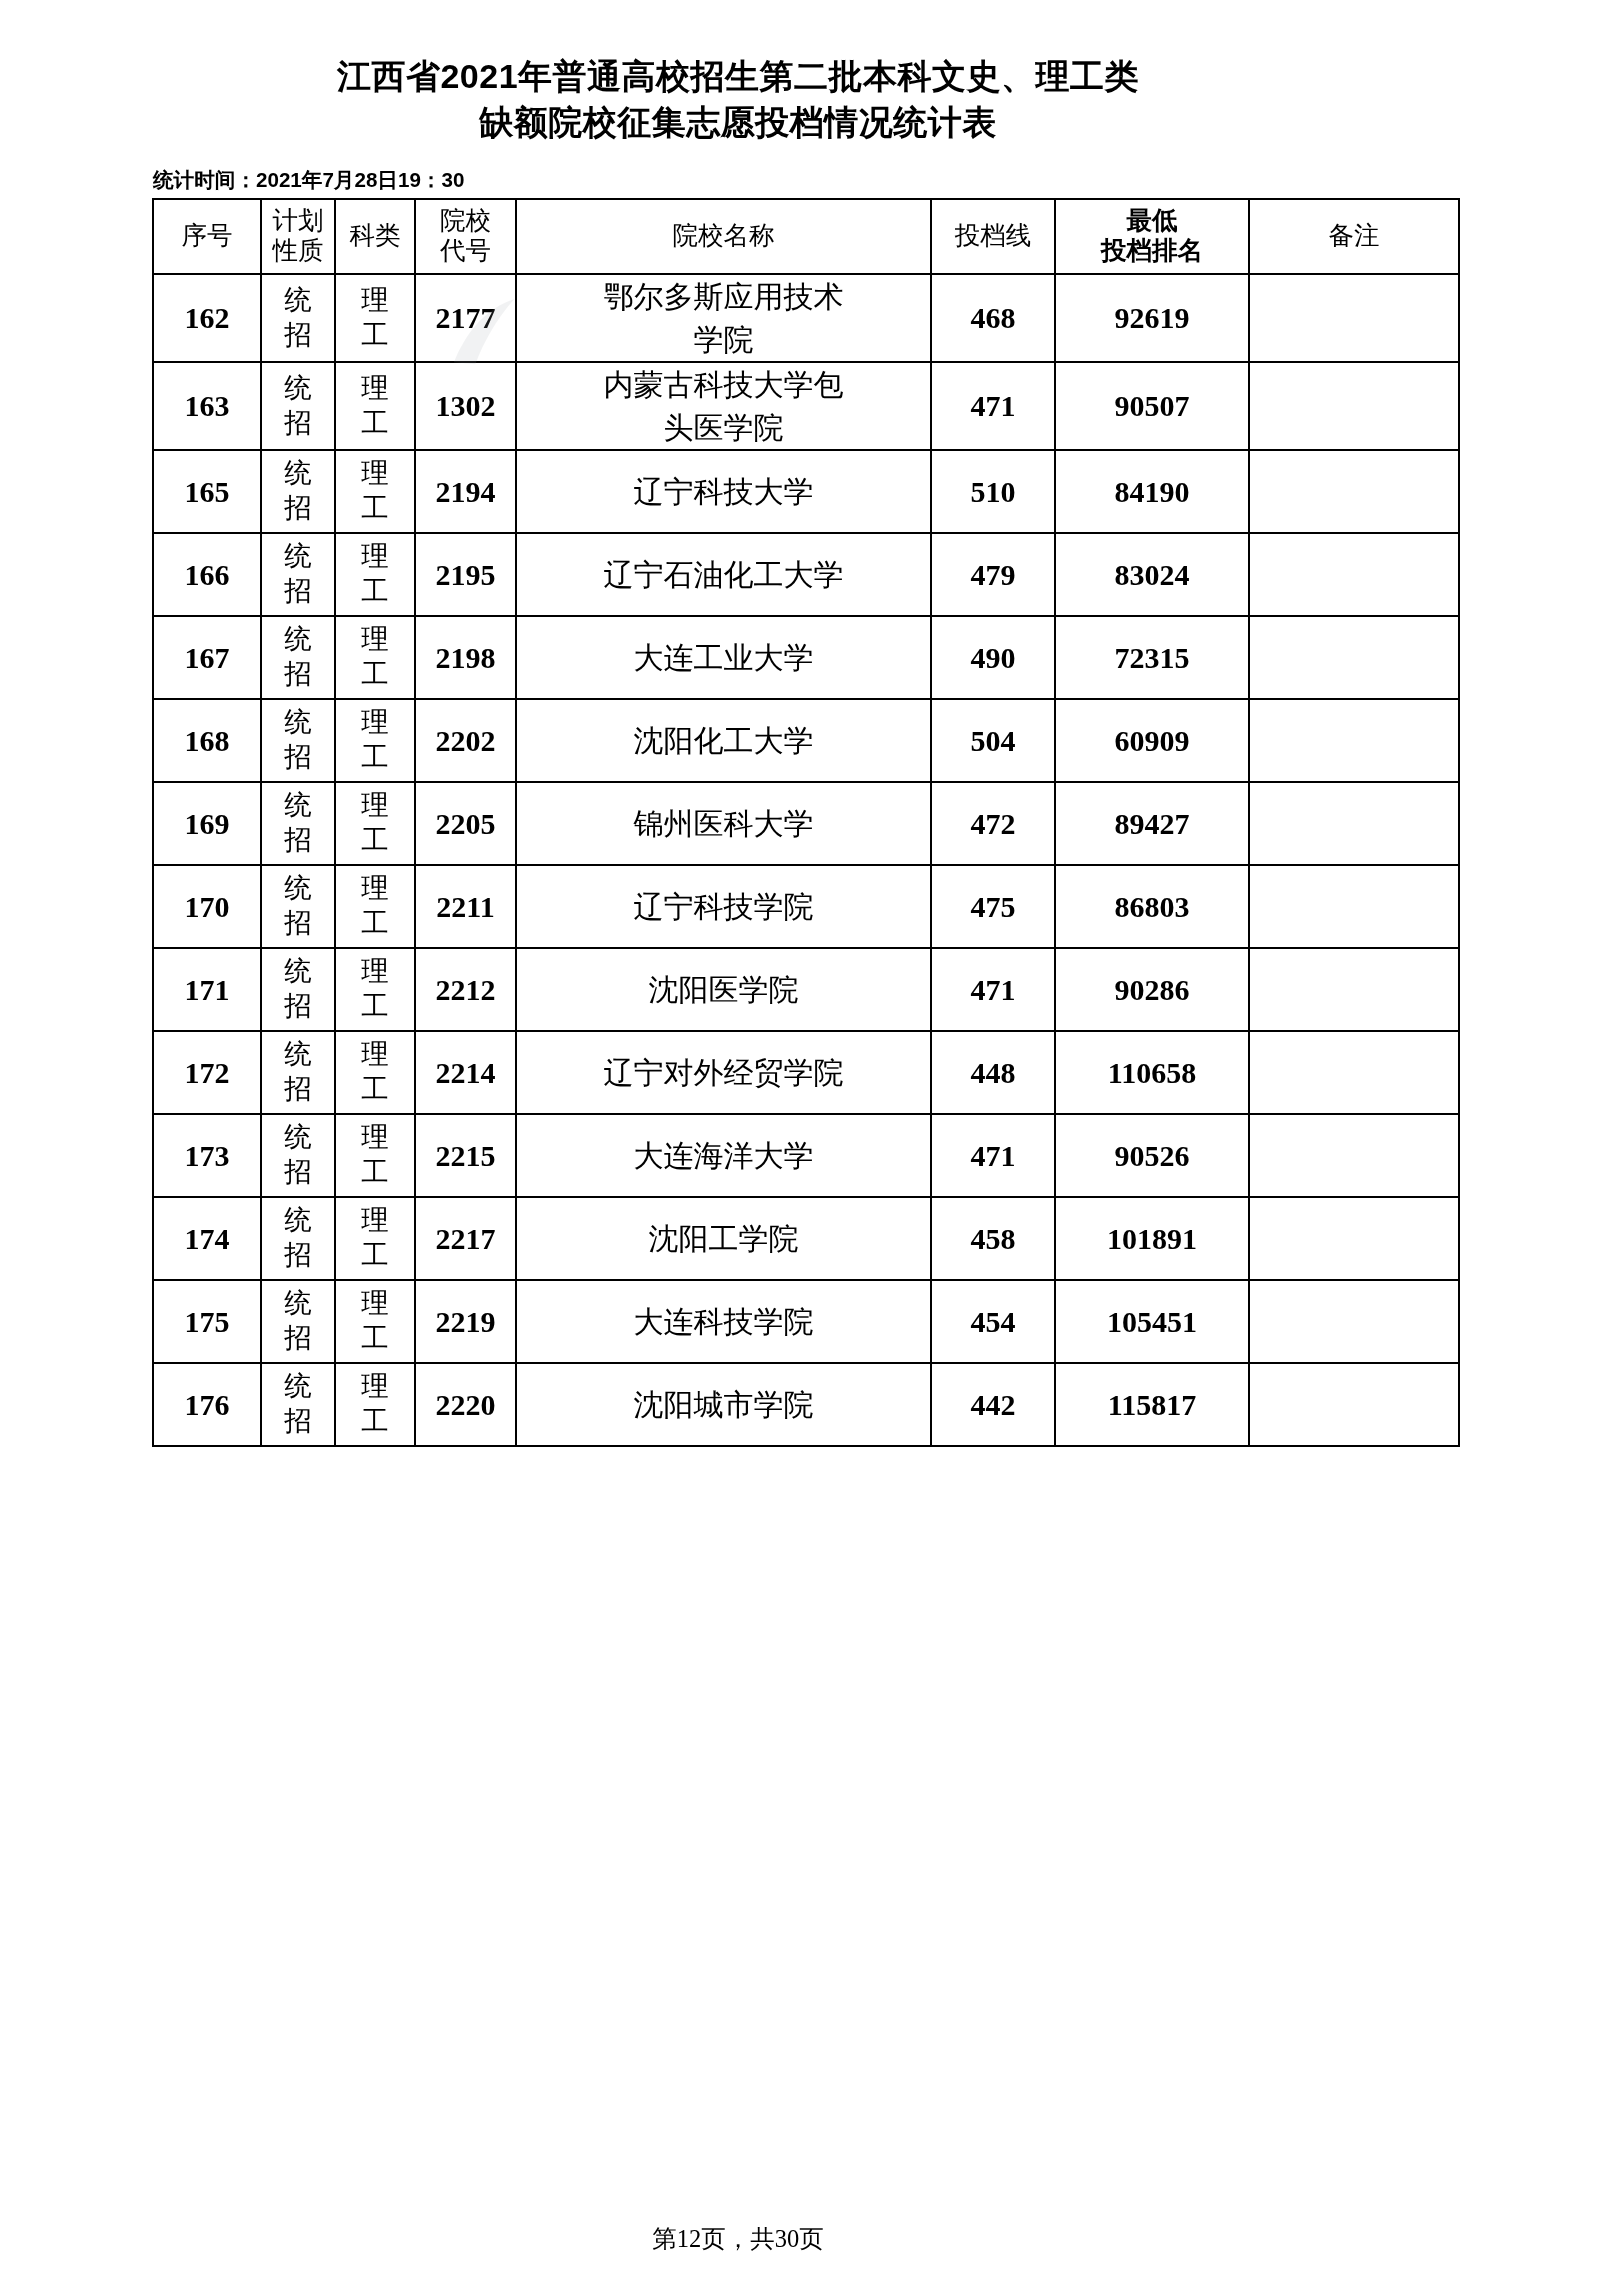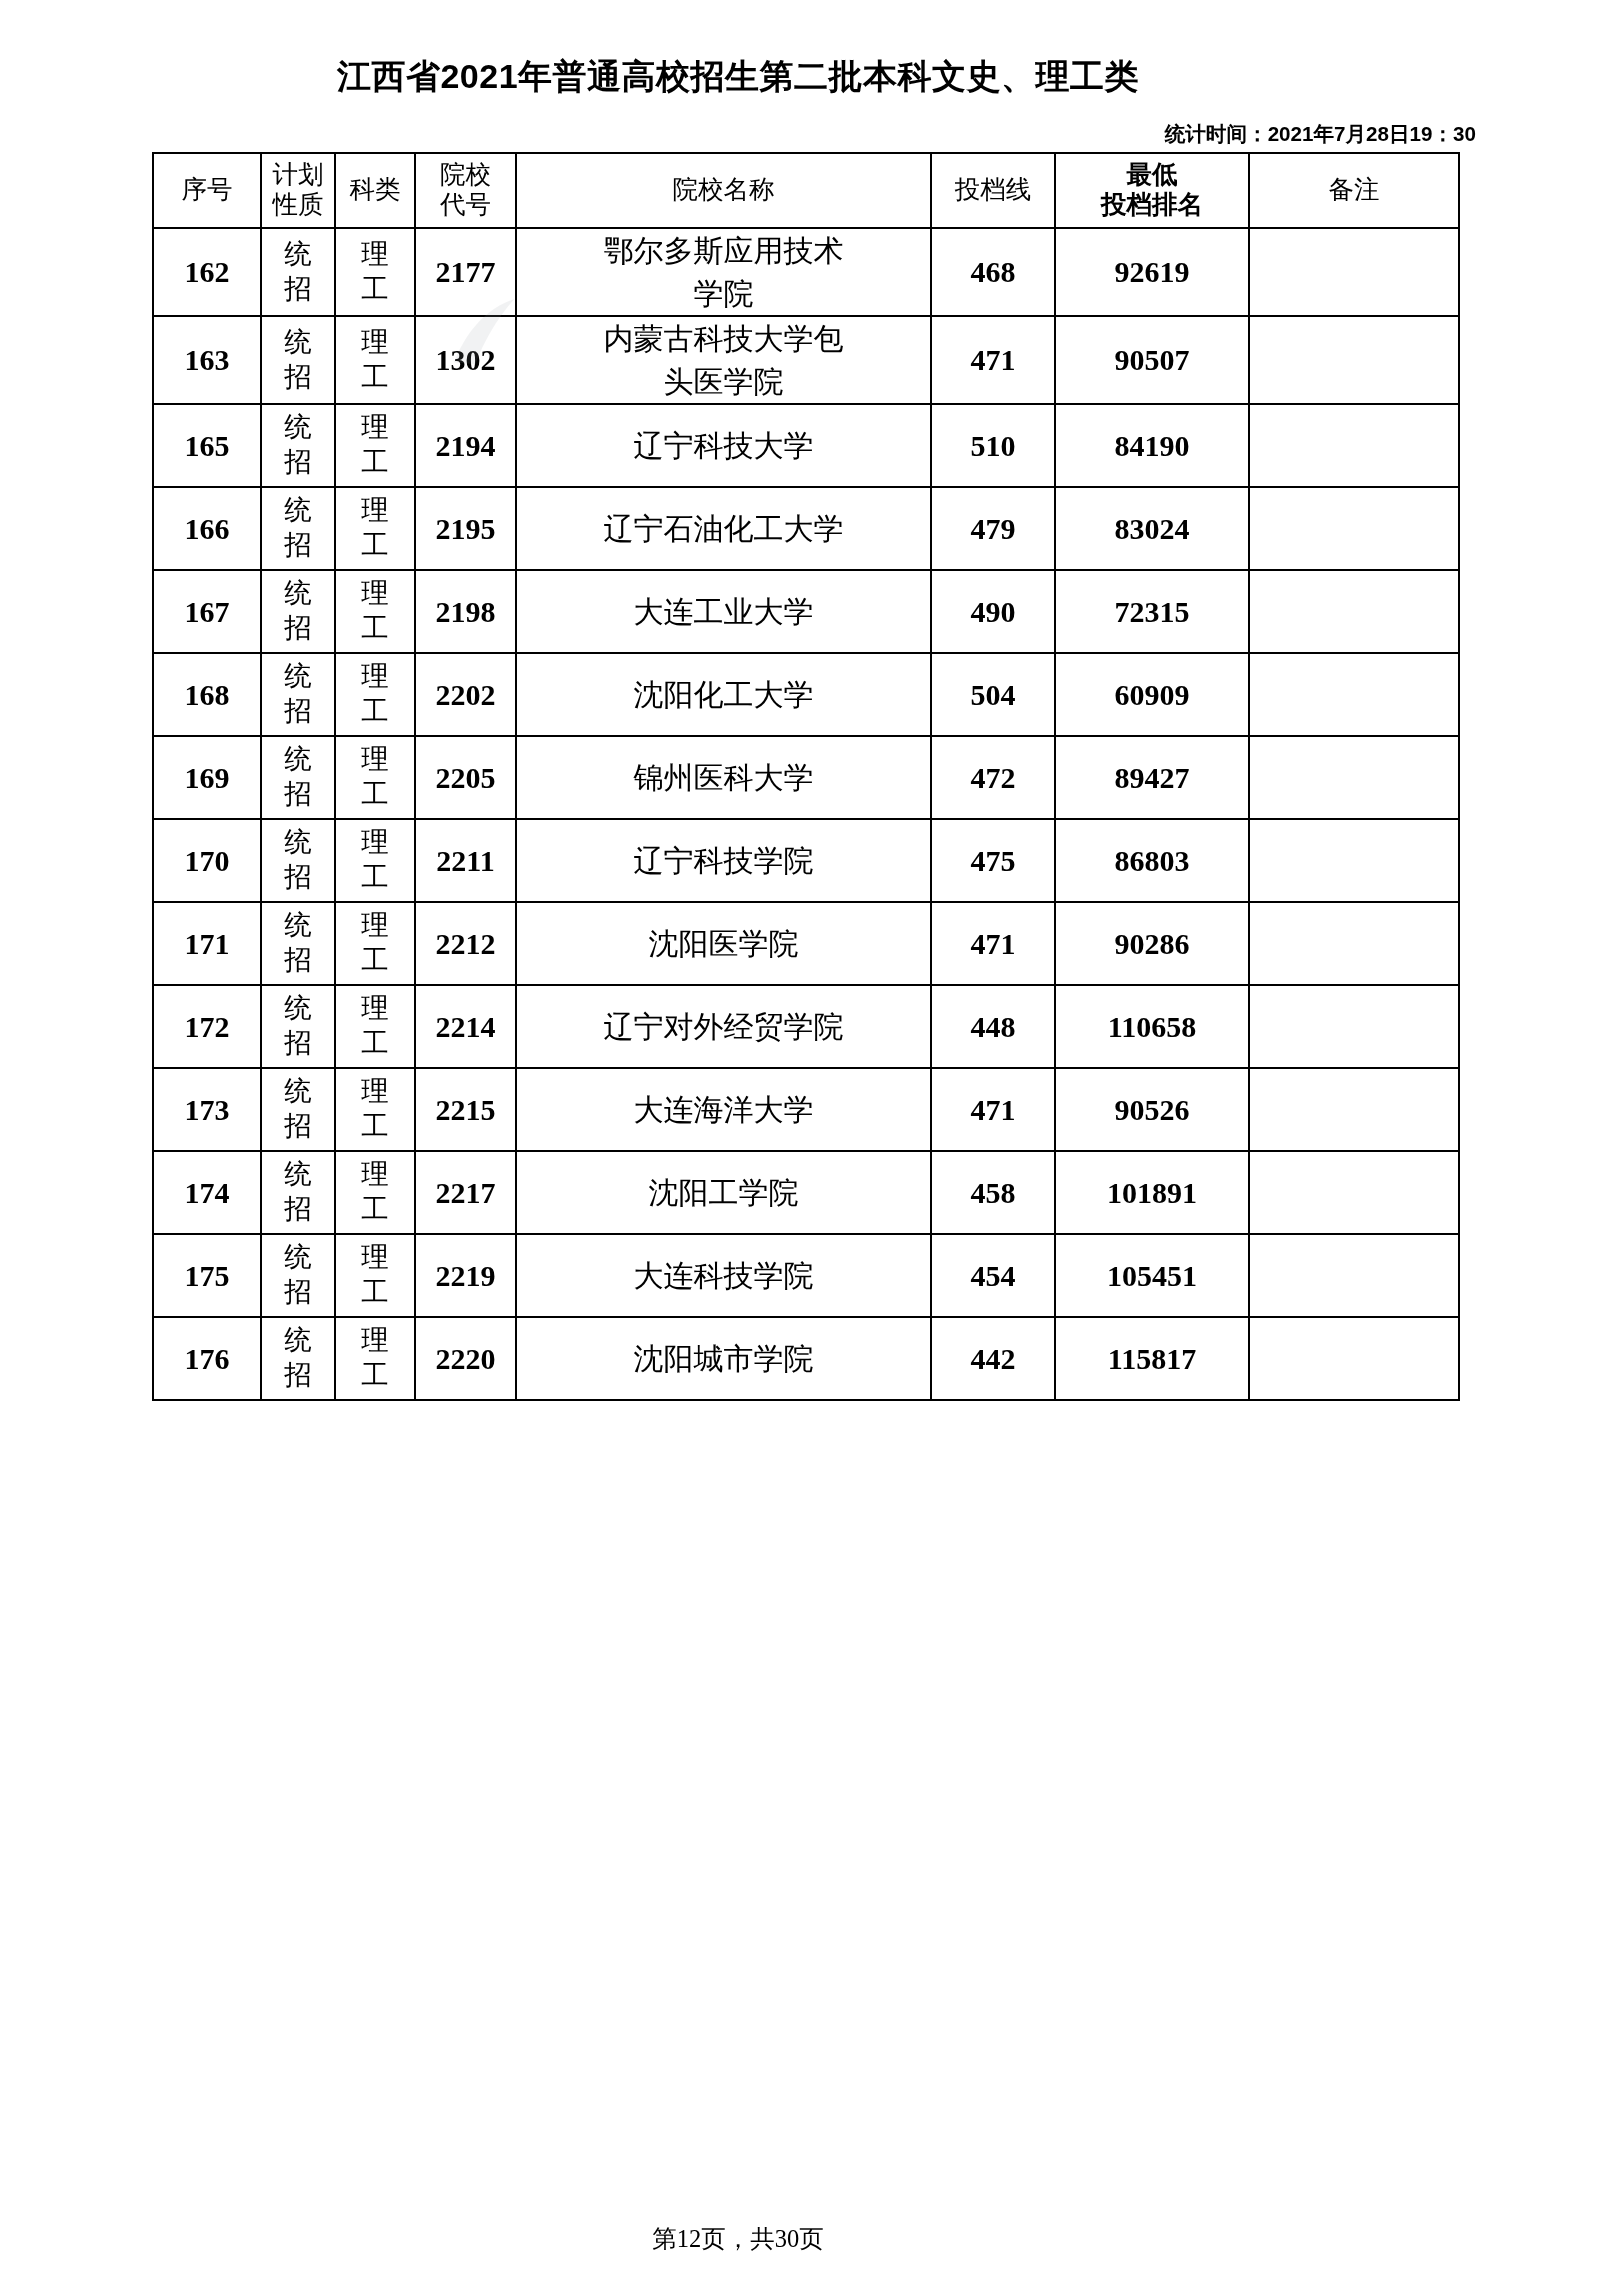--- a/index.html
+++ b/index.html
@@ -35,21 +35,21 @@
     white-space: nowrap;
   }
   
   .timestamp-row {
     margin-top: 21.6px;
     padding-left: 153px;
     font-family: "Liberation Sans", "DejaVu Sans", sans-serif;
     font-size: 20.6px;
     font-weight: bold;
     line-height: 25.5px;
-    text-align: right;
+    text-align: left;
   }
   
   .table-wrap {
     margin-top: 5.9px;
     padding-left: 152px;
   }
   table.stat-table {
     border-collapse: collapse;
     width: 1306px;
     table-layout: fixed;
@@ -137,20 +137,21 @@
     opacity: 0.13;
   }
 </style>
 </head>
 <body>
 
 <div class="page">
 
   <div class="title-block">
     <div class="title-line">江西省2021年普通高校招生第二批本科文史、理工类</div>
+    <div class="title-line">缺额院校征集志愿投档情况统计表</div>
   </div>
 
   <div class="timestamp-row">统计时间：2021年7月28日19：30</div>
 
   <div class="table-wrap">
     <table class="stat-table">
       <colgroup>
         <col class="c-seq">
           <col class="c-plan">
           <col class="c-cat">

